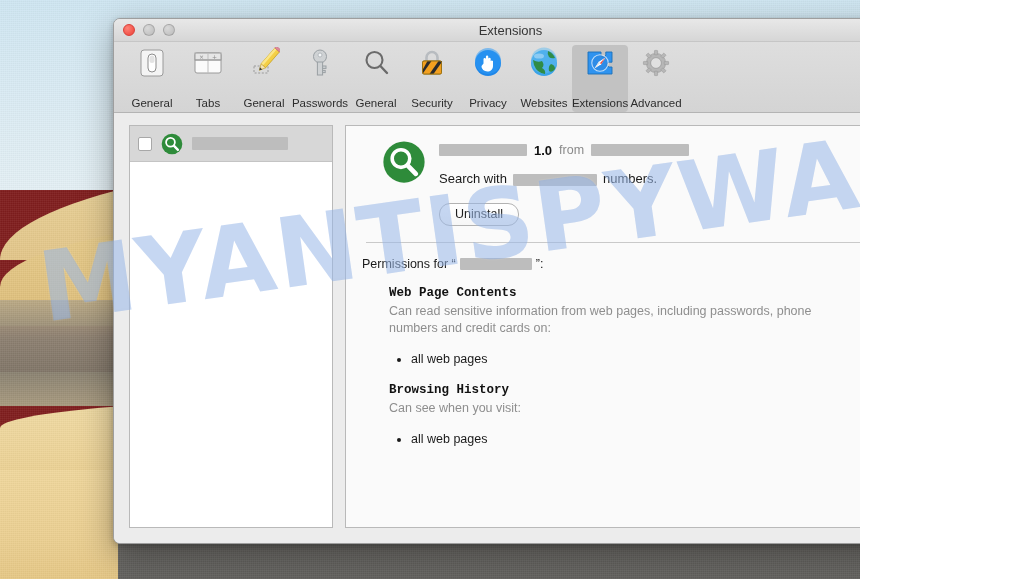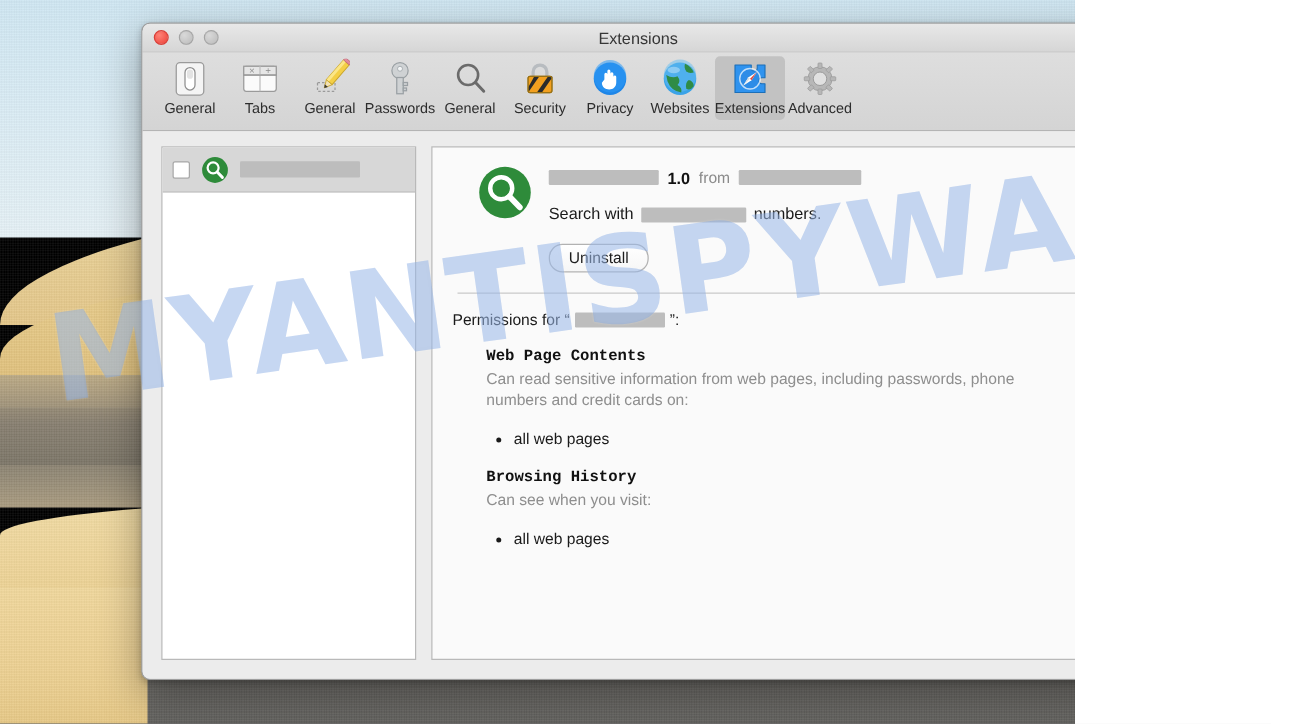--- a/index.html
+++ b/index.html
@@ -10,21 +10,21 @@
     overflow: hidden;
     font-family: "Liberation Sans", sans-serif;
   }
 
   
   #desktop {
     position: relative;
     width: 860px;
     height: 579px;
     overflow: hidden;
-    background: #000000;
+    background: #7f1d1d;
   }
   .bg-layer { position: absolute; left: 0; width: 100%; }
 
   .bg-sky {
     top: 0; height: 190px;
     background: linear-gradient(180deg, #cfe6f2 0%, #d9ebf4 45%, #e4f0f5 100%);
   }
   .bg-dune-far {
     top: 150px; height: 110px;
     background: linear-gradient(180deg, #e8d9ab 0%, #e7cf95 40%, #e3c689 100%);
@@ -136,21 +136,21 @@
     display: flex;
     align-items: flex-start;
     padding: 3px 0 0 10px;
   }
   .tb-item {
     width: 56px;
     padding: 2px 0 3px 0;
     display: flex;
     flex-direction: column;
     align-items: center;
-    gap: 2px;
+    gap: 18px;
     border-radius: 4px;
     cursor: default;
   }
   .tb-item.selected { background: #c2c2c2; }
   .tb-ico { width: 32px; height: 32px; display: block; }
   .tb-label {
     font-size: 11.5px;
     color: #2d2d2d;
     white-space: nowrap;
     font-family: "Liberation Sans", sans-serif;

